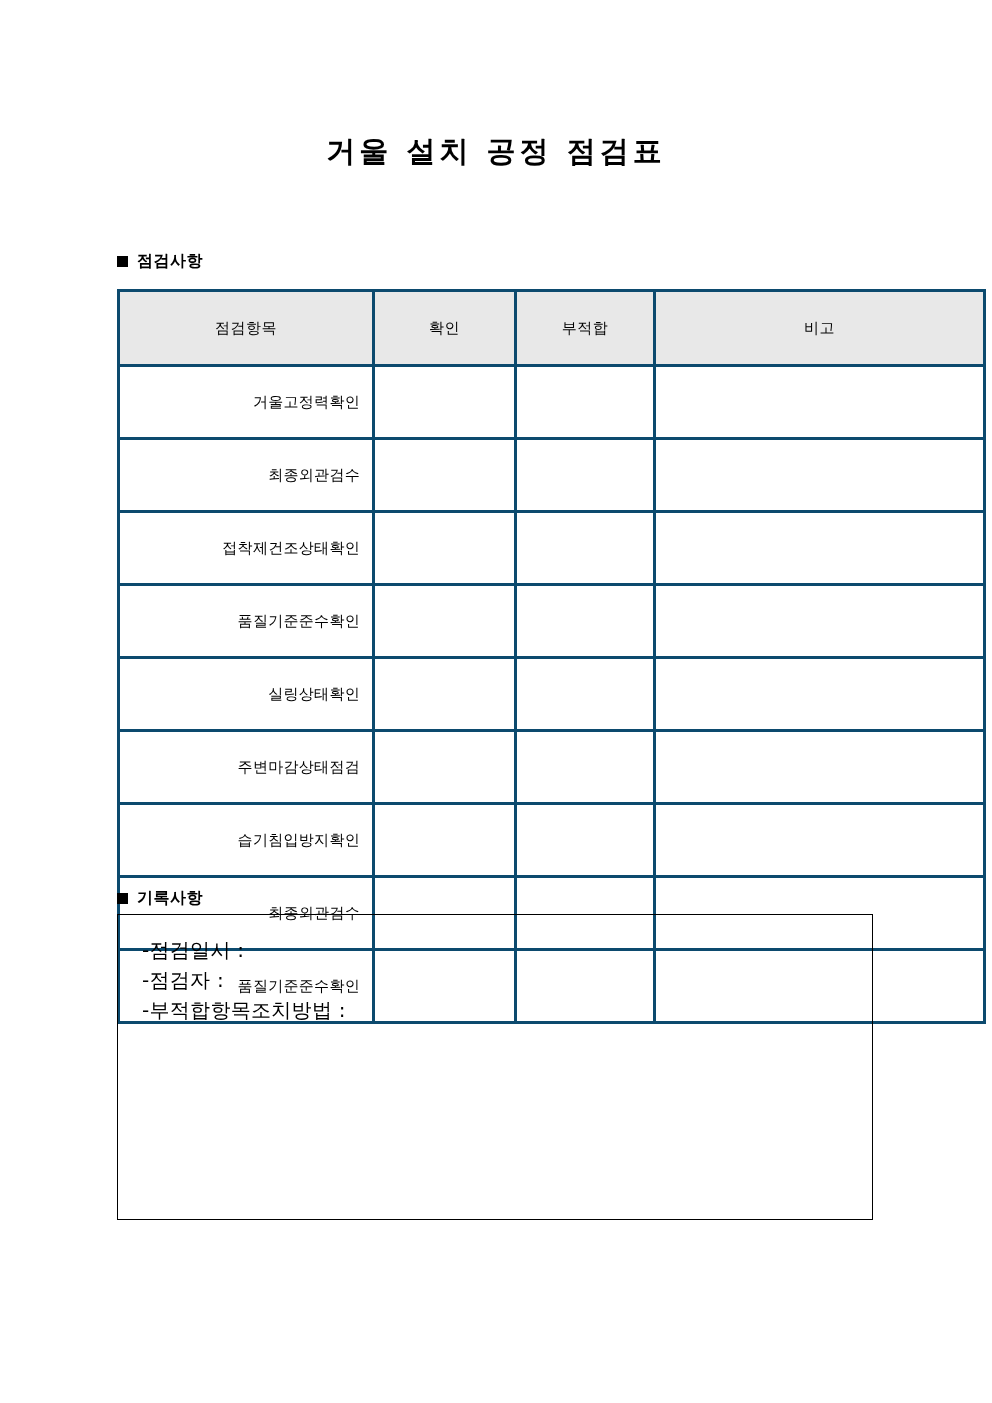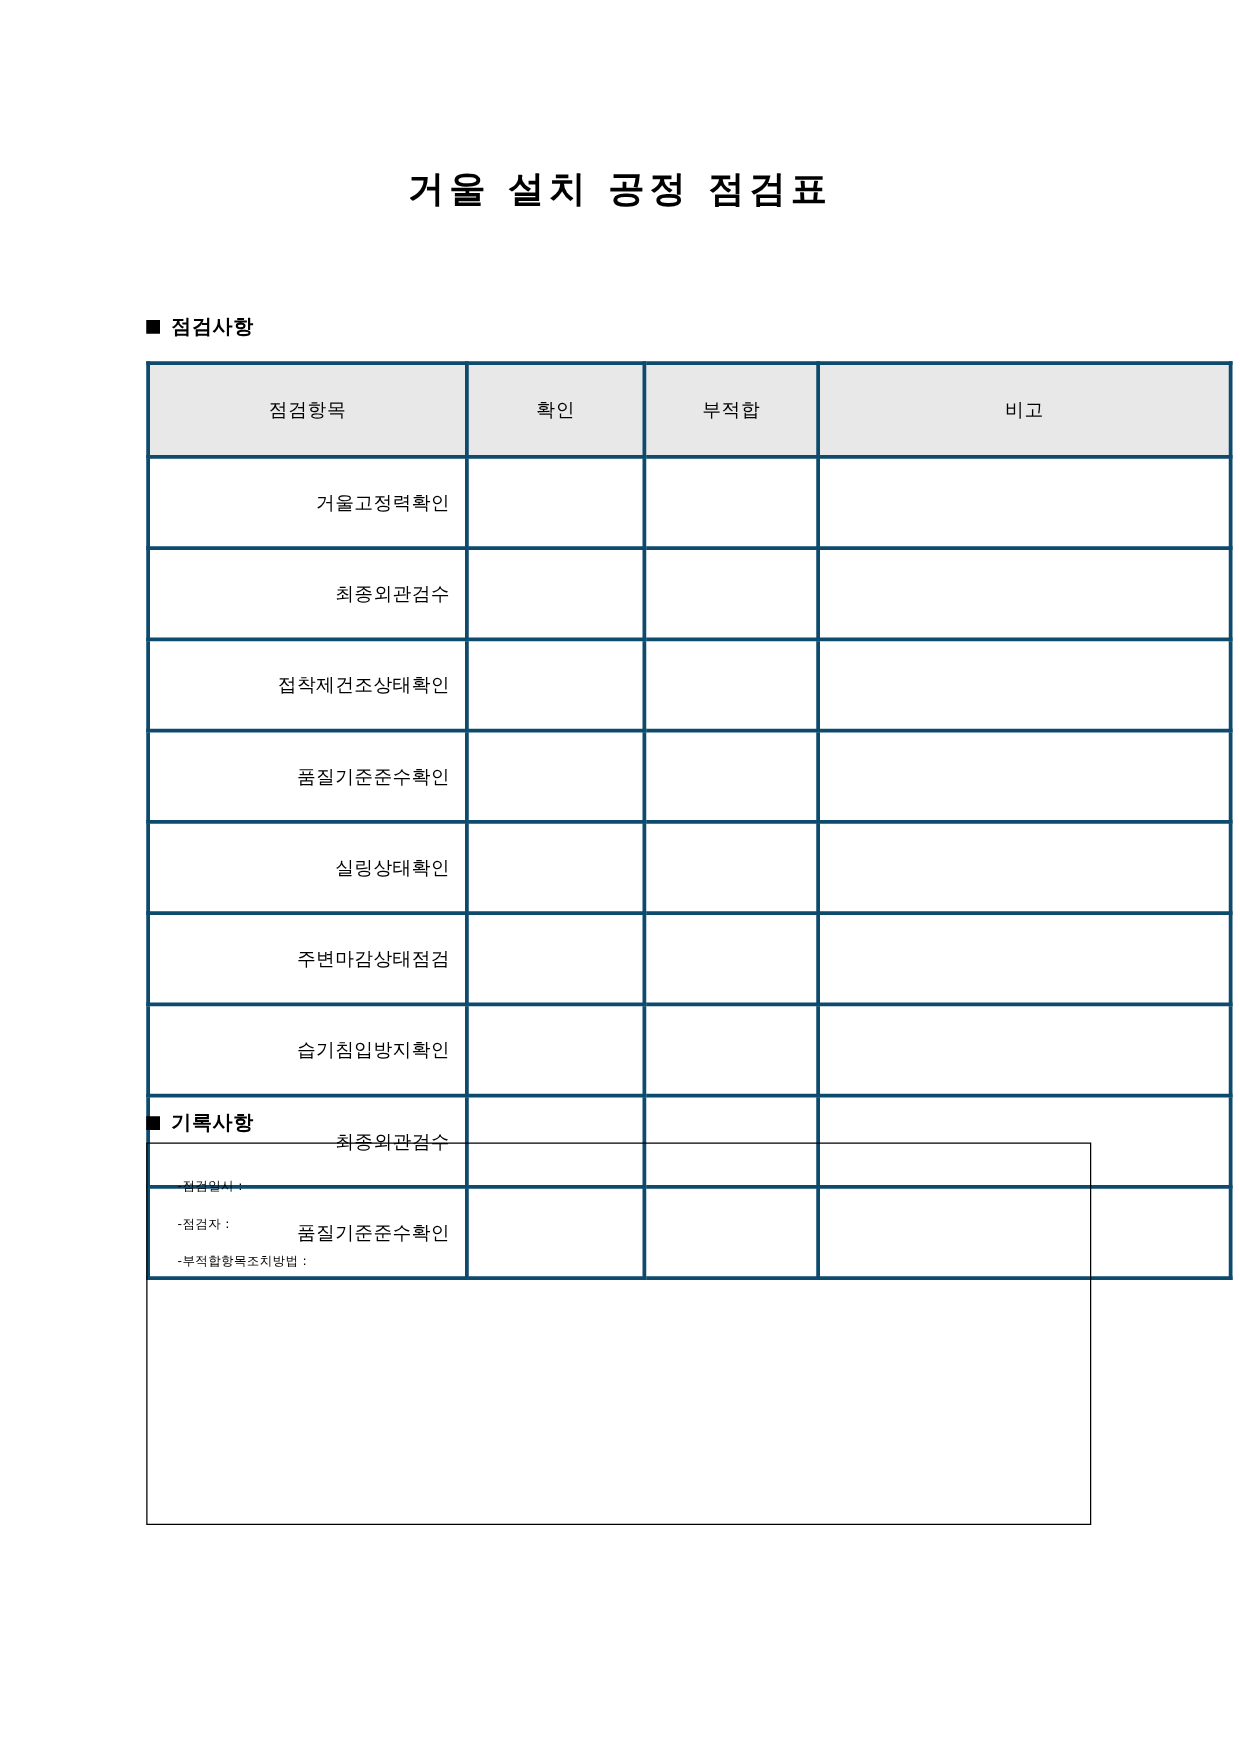--- a/index.html
+++ b/index.html
@@ -103,21 +103,21 @@
     position: absolute;
     left: 117px;
     top: 914px;
     width: 756px;
     height: 306px;
     border: 1px solid #000000;
     box-sizing: border-box;
     padding: 20px 0 0 24px;
   }
   .record-line {
-    font-size: 10px;
+    font-size: 20px;
     line-height: 30px;
     letter-spacing: 0.3px;
     white-space: pre;
   }
 </style>
 </head>
 <body>
 
 <div class="page">
 

